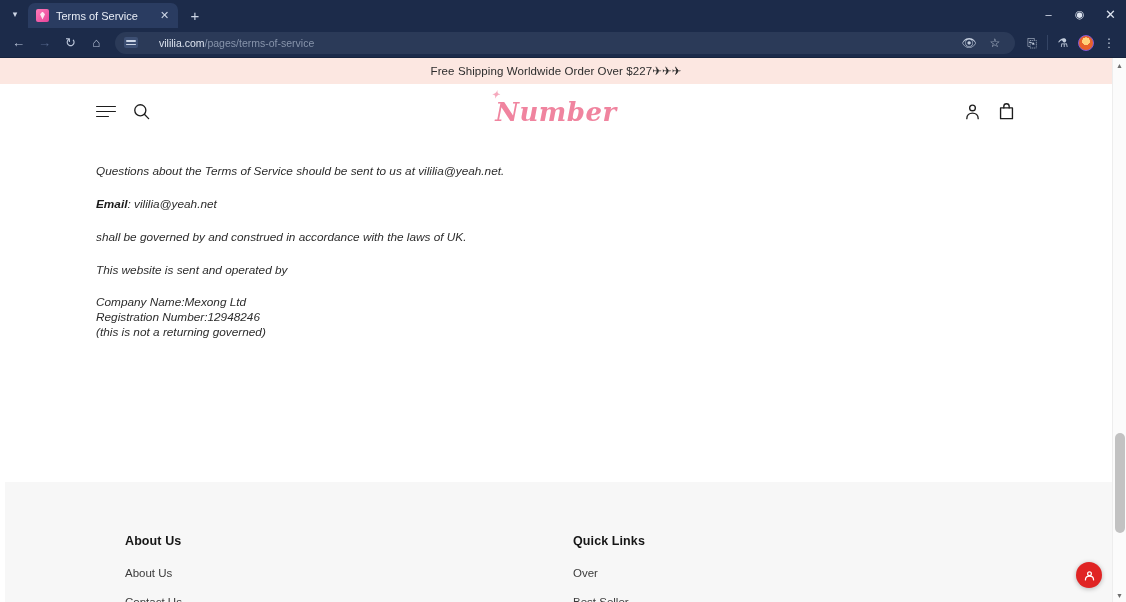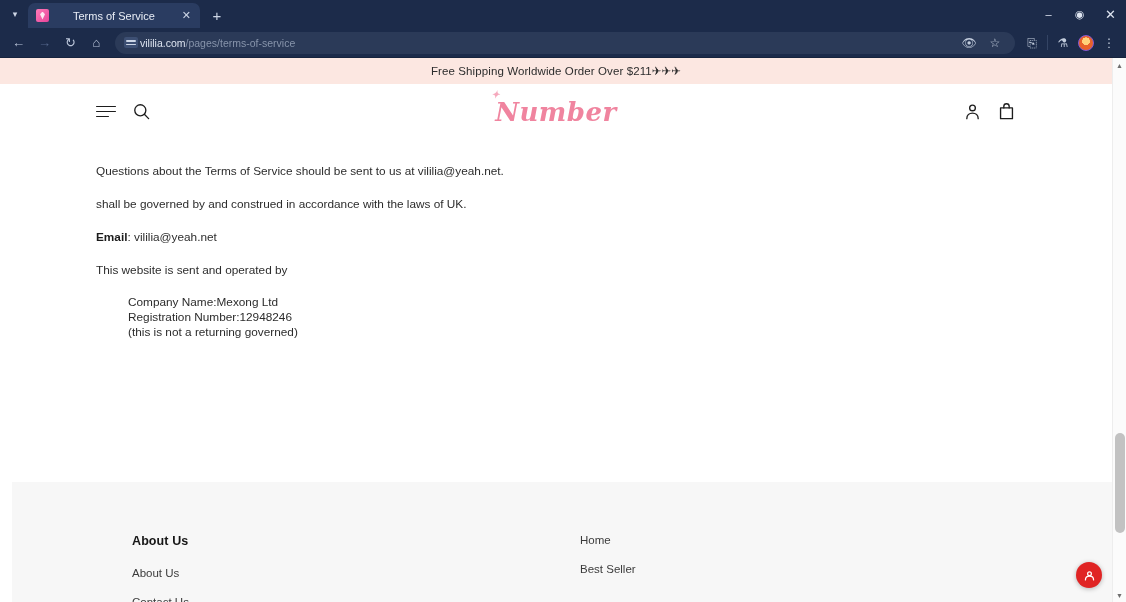--- a/index.html
+++ b/index.html
@@ -19,21 +19,21 @@
     position: relative;
   }
   .tabstrip-chevron {
     width: 22px; height: 22px; margin-bottom: 3px; margin-right: 2px;
     display: flex; align-items: center; justify-content: center;
     color: #cdd6e6; font-size: 9px; border-radius: 50%;
   }
   .tab {
     height: 25px; min-width: 150px; max-width: 220px;
     background: #2a3c61; border-radius: 7px 7px 0 0;
-    display: flex; align-items: center; padding: 0 6px 0 8px; gap: 24px;
+    display: flex; align-items: center; padding: 0 6px 0 8px; gap: 7px;
   }
   .tab-favicon {
     width: 13px; height: 13px; border-radius: 2px;
     background: linear-gradient(135deg,#ff7ab8 0%,#e8449a 100%);
     flex: 0 0 auto; position: relative;
   }
   .tab-favicon::after {
     content: ""; position: absolute; left: 4px; top: 2.5px;
     width: 5px; height: 8px; background: #fff; opacity: .85;
     clip-path: polygon(50% 0,100% 35%,50% 100%,0 35%);
@@ -67,21 +67,21 @@
     display: flex; align-items: center; padding: 0 6px; gap: 1px;
     border-bottom: 1px solid #16233d;
   }
   .nav-btn {
     width: 25px; height: 25px; display: flex; align-items: center;
     justify-content: center; color: #b9c4d8; font-size: 13px; border-radius: 50%;
   }
   .nav-btn.disabled { color: #53658a; }
   .omnibox {
     flex: 1; height: 22px; background: #2b3a58; border-radius: 11px;
-    display: flex; align-items: center; padding: 0 9px; gap: 2px;
+    display: flex; align-items: center; padding: 0 9px; gap: 21px;
     margin: 0 5px; min-width: 0;
   }
   .omni-icon {
     width: 14px; height: 11px; border-radius: 2px; background: #3d4f73;
     flex: 0 0 auto; position: relative;
   }
   .omni-icon::before, .omni-icon::after {
     content: ""; position: absolute; left: 2px; height: 1.5px;
     background: #cdd6e6; border-radius: 1px;
   }
@@ -139,30 +139,30 @@
   .brand-word {
     font-family: "DejaVu Serif", serif;
     font-size: 26px; font-style: italic; font-weight: 700;
     color: #f0849f; letter-spacing: .5px; position: relative;
   }
   .brand-spark {
     position: absolute; left: -4px; top: -8px; font-size: 10px; color: #f6a9bd;
   }
   .hdr-right { margin-left: auto; display: flex; align-items: center; gap: 15px; }
 
-  .content { padding: 24px 96px 0 96px; background: #fff; }
+  .content { padding: 24px 96px 0 96px; background: #fff; font-style: italic; }
   .para {
     font-size: 11.8px; color: #2c2c2c; line-height: 1.45;
     margin-bottom: 16px;
   }
   .para b { font-weight: 700; color: #1b1b1b; }
-  .block-lines { font-size: 11.8px; color: #2c2c2c; line-height: 1.27; margin-left: 32px; }
+  .block-lines { font-size: 11.8px; color: #2c2c2c; line-height: 1.27; }
 
   .footer {
-    position: absolute; left: 12px; top: 424px; width: 1112px; height: 120px;
+    position: absolute; left: 5px; top: 424px; width: 1112px; height: 120px;
     background: #f7f7f7; padding: 52px 96px 0 120px;
     display: flex;
   }
   .fcol { width: 468px; }
   .fcol-title {
     font-size: 12.5px; font-weight: 700; color: #161616;
     margin-bottom: 19px; letter-spacing: .1px;
   }
   .flink {
     font-size: 11.5px; color: #3b3b3b; margin-bottom: 17px; display: block;
@@ -235,21 +235,21 @@
     <div class="tool-icon">
       <div class="profile-av"></div>
     </div>
     <div class="tool-icon">⋮</div>
   </div>
 
   <div class="viewport">
     <div class="page">
 
       <div class="announce">
-        <div class="announce-text">Free Shipping Worldwide Order Over $211✈✈✈</div>
+        <div class="announce-text">Free Shipping Worldwide Order Over $227✈✈✈</div>
       </div>
 
       <div class="site-header">
         <div class="hdr-left">
           <div class="icon-btn">
             <div class="burger">
                 <span></span>
                 <span></span>
                 <span></span>
               </div>
@@ -280,39 +280,40 @@
             <svg width="19" height="19" viewBox="0 0 24 24" fill="none" stroke="#1d1d1d" stroke-width="1.7">
               <path d="M4.5 7.5h15V21h-15z" stroke-linejoin="round"></path>
               <path d="M8.6 7.5V5.6a3.4 3.4 0 0 1 6.8 0V7.5" stroke-linecap="round"></path>
             </svg>
           </div>
         </div>
       </div>
 
       <div class="content">
         <p class="para">Questions about the Terms of Service should be sent to us at vililia@yeah.net.</p>
+        <p class="para"><b>Email</b><span>: vililia@yeah.net</span></p>
         <p class="para">shall be governed by and construed in accordance with the laws of UK.</p>
-        <p class="para"><b>Email</b><span>: vililia@yeah.net</span></p>
         <p class="para">This website is sent and operated by</p>
         <div class="block-lines">
           <div>Company Name:Mexong Ltd</div>
           <div>Registration Number:12948246</div>
           <div>(this is not a returning governed)</div>
         </div>
       </div>
 
       <div class="footer">
         <div class="fcol">
           <div class="fcol-title">About Us</div>
           <a class="flink">About Us</a>
           <a class="flink">Contact Us</a>
 
         </div>
         <div class="fcol">
-          <a class="flink">Home</a>
+          <div class="fcol-title">Quick Links</div>
+          <a class="flink">Over</a>
           <a class="flink">Best Seller</a>
 
         </div>
       </div>
     </div>
 
     <div class="scrollbar">
       <div class="sb-arrow">▲</div>
       <div class="sb-thumb"></div>
       <div class="sb-arrow bottom">▼</div>

